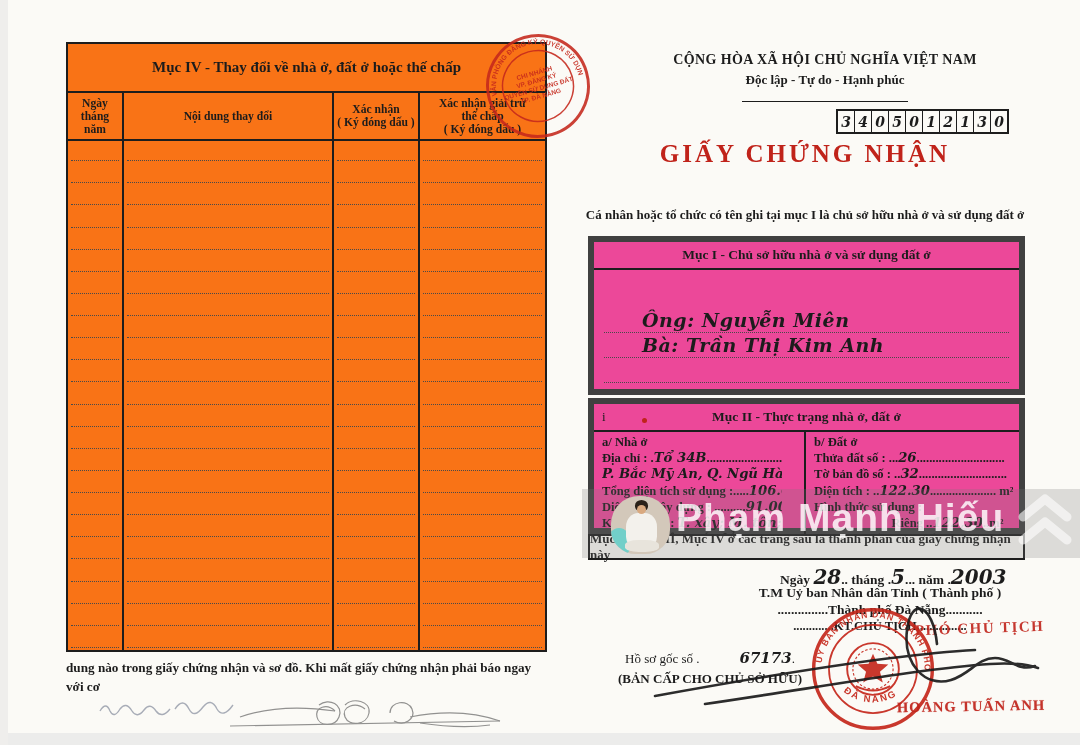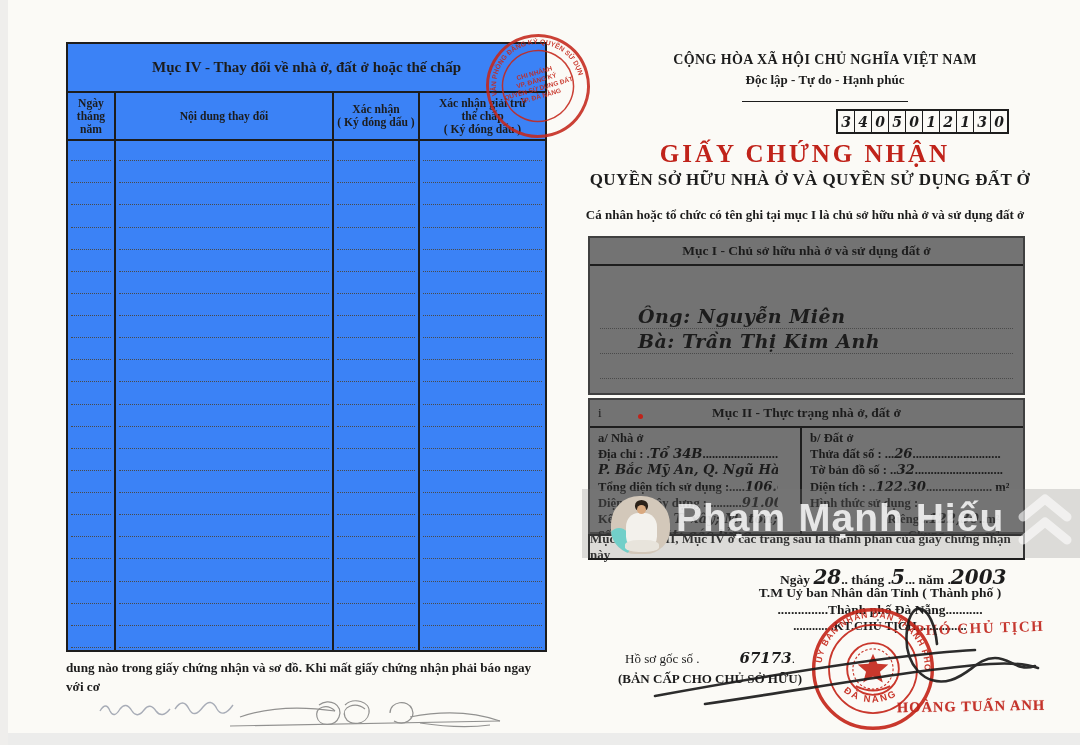--- a/index.html
+++ b/index.html
@@ -2,27 +2,27 @@
 <html><head>
 <meta charset="utf-8">
 <style>
   html,body{margin:0;padding:0;background:#e8e7e4;}
   #canvas{position:relative;width:1080px;height:745px;background:#e8e7e4;overflow:hidden;
           font-family:"Liberation Serif",serif;color:#1c1c1c;}
   .paper{position:absolute;left:8px;top:0;width:1072px;height:733px;background:#fbfaf6;}
 
   
   .tableIV{position:absolute;left:66px;top:42px;width:477px;height:606px;border:2px solid #1d1d1d;
-           display:flex;flex-direction:column;background:#3b82f6;}
+           display:flex;flex-direction:column;background:#f97316;}
   .t-title{height:47px;border-bottom:2px solid #1d1d1d;display:flex;align-items:center;justify-content:center;
            font-weight:700;font-size:15px;}
   .t-head{height:46px;border-bottom:2px solid #1d1d1d;display:flex;}
   .th{display:flex;flex-direction:column;align-items:center;justify-content:center;
       font-weight:700;font-size:11.6px;line-height:13px;text-align:center;padding:1px 2px;box-sizing:border-box;}
-  .c1{width:48px;} .c2{flex:1;} .c3{width:86px;text-align:right;} .c4{width:125px;}
+  .c1{width:56px;} .c2{flex:1;} .c3{width:86px;text-align:right;} .c4{width:125px;}
   .th:not(:last-child),.td:not(:last-child){border-right:2px solid #1d1d1d;}
   .t-body{flex:1;display:flex;flex-direction:column;}
   .trow{flex:1;display:flex;}
   .td{box-sizing:border-box;position:relative;}
   .td::after{content:"";position:absolute;left:3px;right:3px;bottom:2px;border-bottom:1.6px dotted #4a4a4a;}
 
   
   .ghichu{position:absolute;left:66px;top:658px;width:480px;font-size:13.2px;font-weight:700;line-height:19px;}
 
   
@@ -36,21 +36,21 @@
   .serial{position:absolute;left:836px;top:109px;display:flex;border:2px solid #1d1d1d;background:#fbfaf6;}
   .serial .cell{width:16px;height:21px;border-right:1.5px solid #1d1d1d;display:flex;align-items:center;justify-content:center;}
   .serial .cell:last-child{border-right:none;}
 
   .doc-title{position:absolute;left:585px;top:140px;width:440px;text-align:center;
              font-size:25px;font-weight:700;letter-spacing:3px;color:#c0231a;}
   .doc-subtitle{position:absolute;left:570px;top:170px;width:480px;text-align:center;
                 font-size:17px;font-weight:700;letter-spacing:.4px;}
   .doc-intro{position:absolute;left:585px;top:207px;width:440px;text-align:center;font-size:13px;font-weight:600;}
 
-  .mucbox{position:absolute;border:2px solid #404040;background:#737373;box-sizing:border-box;}
+  .mucbox{position:absolute;border:6px solid #404040;background:#ec4899;box-sizing:border-box;}
   #muc1{left:588px;top:236px;width:437px;height:159px;}
   .muc-head{border-bottom:2px solid #1d1d1d;text-align:center;font-weight:700;font-size:13.5px;
             padding:5px 0 5px;position:relative;}
   .muc1-lines{padding:6px 10px 0;margin-top:32px;}
   .m1line{height:24px;border-bottom:1.6px dotted #4a4a4a;position:relative;}
   .m1line .hand{position:absolute;left:38px;bottom:1px;}
 
   #muc2{left:588px;top:398px;width:437px;height:136px;}
   .muc2-cols{display:flex;height:106px;}
   .m2col{padding:3px 22px 0 8px;box-sizing:border-box;font-size:12.6px;font-weight:600;}
@@ -336,21 +336,20 @@
       </div>
       <div class="cell">
         <span class="hand" style="font-size: 14px;">3</span>
       </div>
       <div class="cell">
         <span class="hand" style="font-size: 14px;">0</span>
       </div>
     </div>
 
   <div class="doc-title">GIẤY CHỨNG NHẬN</div>
-  <div class="doc-subtitle">QUYỀN SỞ HỮU NHÀ Ở VÀ QUYỀN SỬ DỤNG ĐẤT Ở</div>
   <div class="doc-intro">Cá nhân hoặc tổ chức có tên ghi tại mục I là chủ sở hữu nhà ở và sử dụng đất ở</div>
 
   <div class="mucbox" id="muc1">
     <div class="muc-head">Mục I - Chủ sở hữu nhà ở và sử dụng đất ở</div>
     <div class="muc1-lines">
         <div class="m1line">
           <span class="hand owner">Ông: Nguyễn Miên</span>
         </div>
         <div class="m1line">
           <span class="hand owner">Bà: Trần Thị Kim Anh</span>

